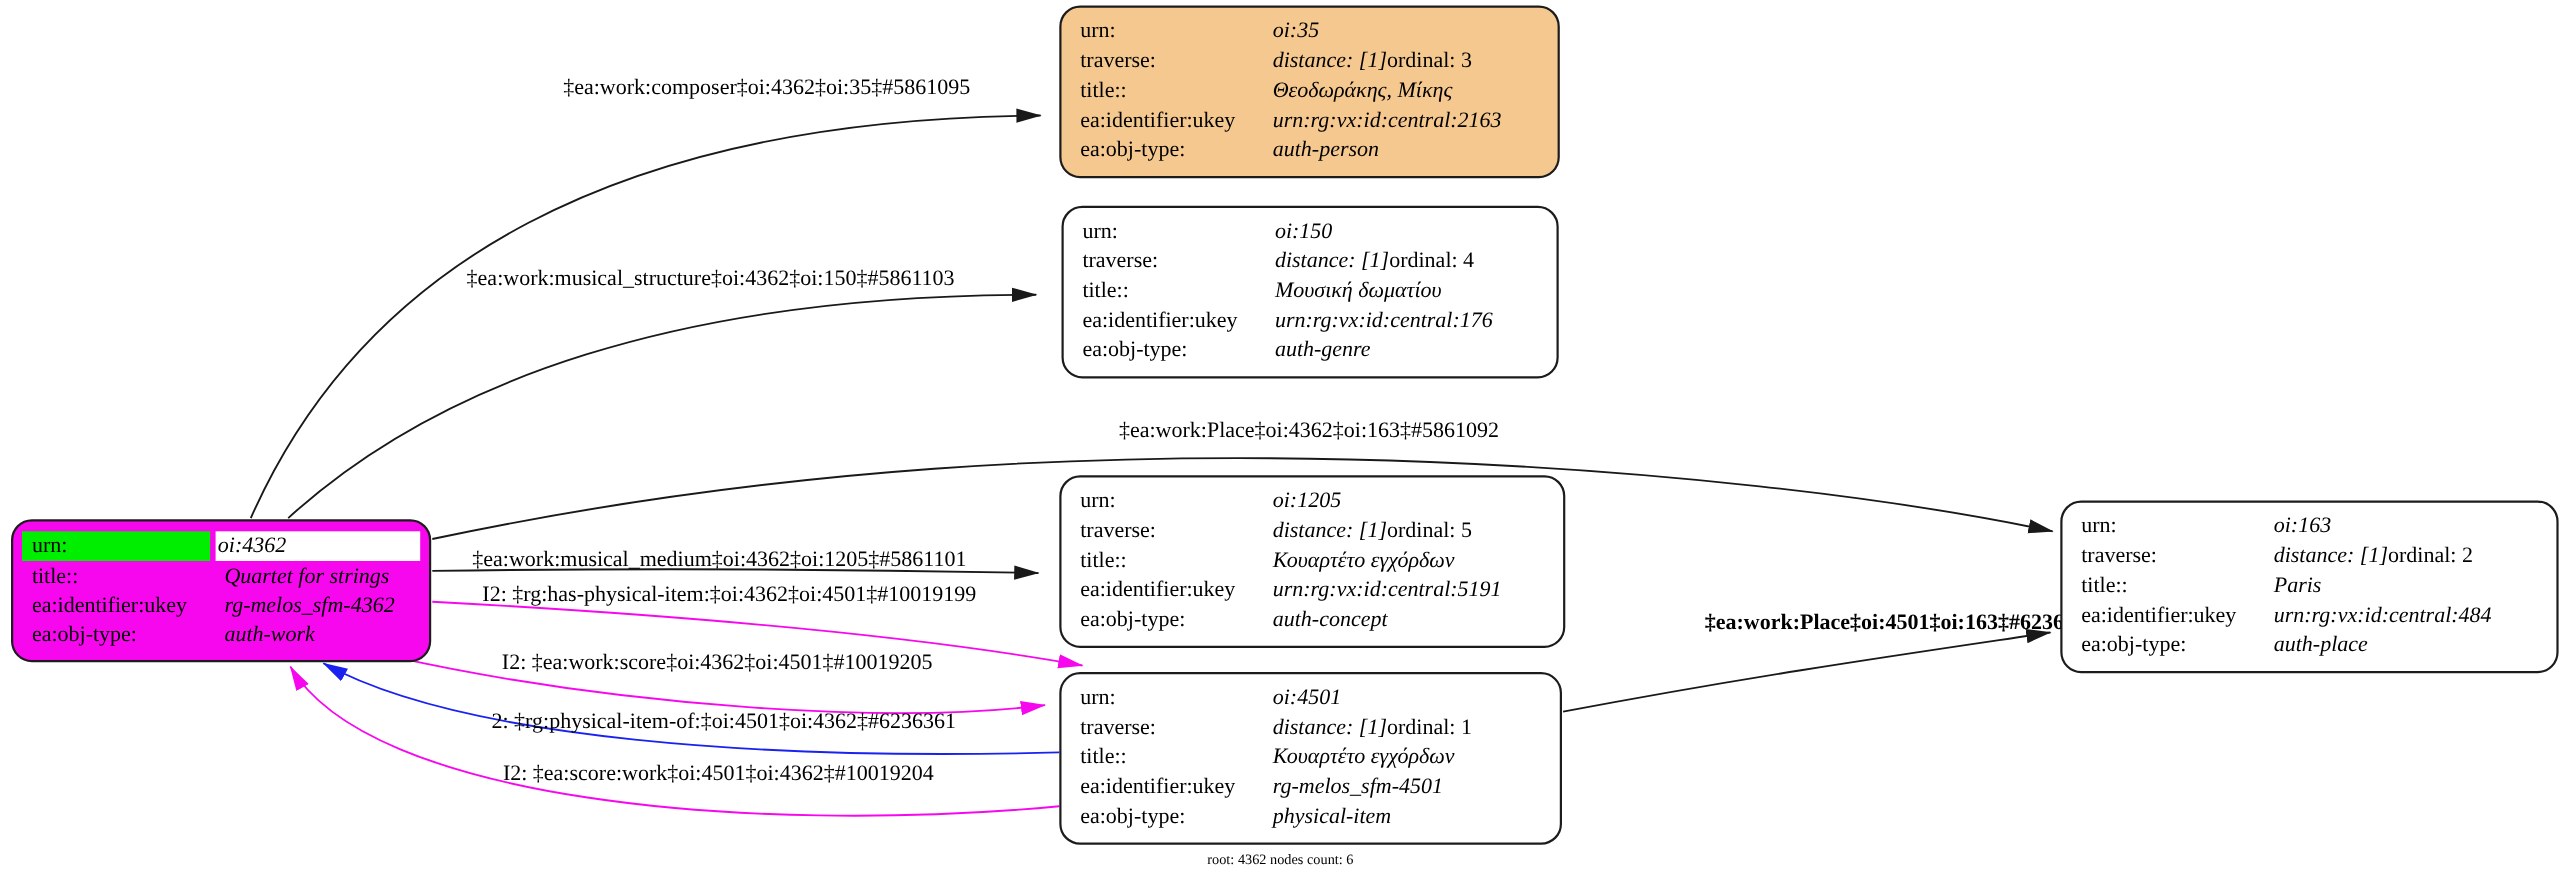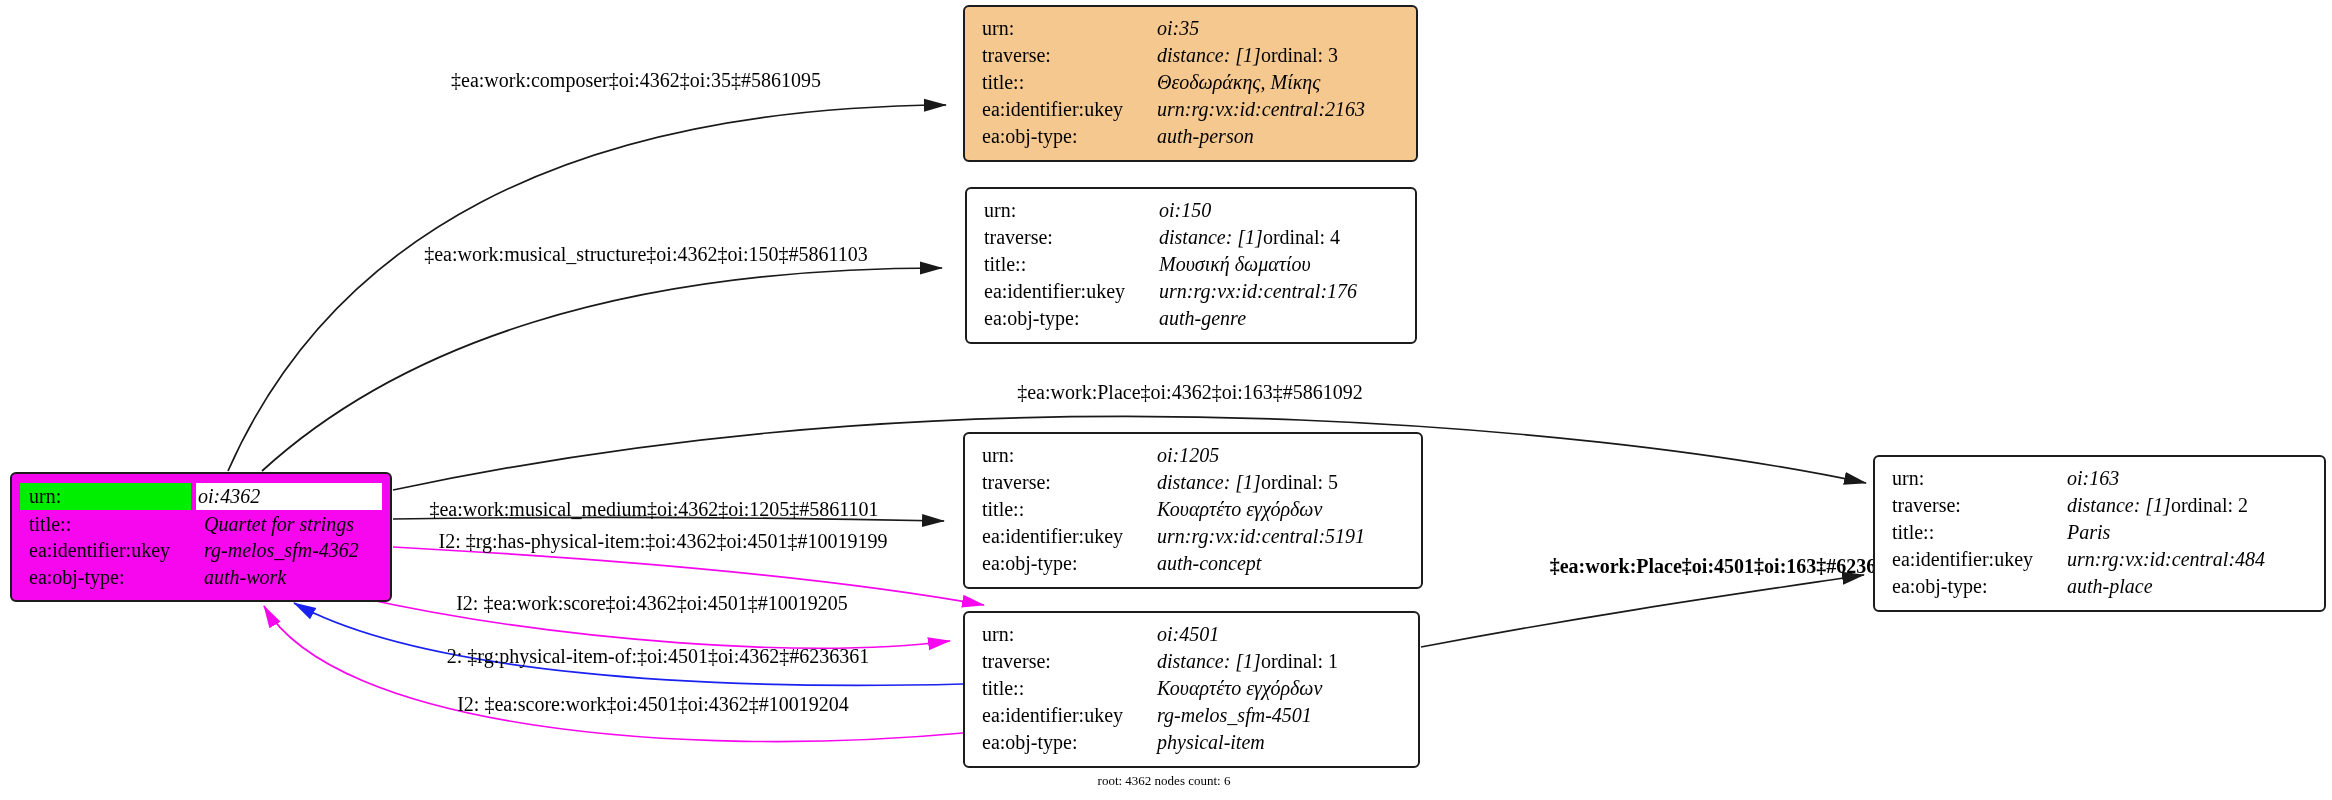--- a/index.html
+++ b/index.html
@@ -9,21 +9,21 @@
     background:#ffffff;
     font-family:"Liberation Serif", serif;
     color:#000;
     overflow:hidden;
   }
   #edges{position:absolute;left:0;top:0;width:2332px;height:800px;}
   .node{
     position:absolute;
     background:#fff;
     border:2px solid #1c1c1c;
-    border-radius:6px;
+    border-radius:19px;
     padding:8px 0 10px 0;
     box-sizing:border-box;
     font-size:20px;
   }
   .row{display:flex;align-items:baseline;line-height:27px;padding:0 17px;white-space:nowrap;}
   .row .k{width:175px;flex:none;}
   .row .v{flex:none;font-style:italic;}
   .row .v2{flex:none;}
   .node-root .row{line-height:26.5px;padding:0 17px;}
   .node-root .row.gr{padding:1px 0;margin:0 8px;column-gap:5px;}
@@ -64,21 +64,21 @@
     <path d="M 262,471 C 400,345 620,268 942,268" fill="none" stroke-width="1.7" marker-end="url(#mk-black)" stroke="#191919"></path>
     <path d="M 393,490 C 700,425 1000,408 1300,420 C 1500,428 1710,450 1866,483" fill="none" stroke-width="1.7" marker-end="url(#mk-black)" stroke="#191919"></path>
     <path d="M 393,519 C 600,516 800,518 944,521" fill="none" stroke-width="1.7" marker-end="url(#mk-black)" stroke="#191919"></path>
     <path d="M 393,547 C 560,556 800,572 984,605" fill="none" stroke-width="1.7" marker-end="url(#mk-magenta)" stroke="#f707ee"></path>
     <path d="M 357,597 C 560,642 810,659 950,641" fill="none" stroke-width="1.7" marker-end="url(#mk-magenta)" stroke="#f707ee"></path>
     <path d="M 963,684 C 700,691 420,673 294,603" fill="none" stroke-width="1.7" marker-end="url(#mk-blue)" stroke="#1a22f0"></path>
     <path d="M 963,733 C 680,759 335,728 264,606" fill="none" stroke-width="1.7" marker-end="url(#mk-magenta)" stroke="#f707ee"></path>
     <path d="M 1421,647 C 1600,613 1750,592 1864,575" fill="none" stroke-width="1.7" marker-end="url(#mk-black)" stroke="#191919"></path>
   </svg>
 
-  <div class="elabel" style="left:636px;top:80px;">‡ea:work:composer‡oi:4362‡oi:35‡#5861095</div>
+  <div class="elabel" style="left:697px;top:80px;">‡ea:work:composer‡oi:4362‡oi:35‡#5861095</div>
   <div class="elabel" style="left:646px;top:254px;">‡ea:work:musical_structure‡oi:4362‡oi:150‡#5861103</div>
   <div class="elabel" style="left:1190px;top:392px;">‡ea:work:Place‡oi:4362‡oi:163‡#5861092</div>
   <div class="elabel" style="left:654px;top:509px;">‡ea:work:musical_medium‡oi:4362‡oi:1205‡#5861101</div>
   <div class="elabel" style="left:663px;top:541px;">I2: ‡rg:has-physical-item:‡oi:4362‡oi:4501‡#10019199</div>
   <div class="elabel" style="left:652px;top:603px;">I2: ‡ea:work:score‡oi:4362‡oi:4501‡#10019205</div>
   <div class="elabel" style="left:658px;top:656px;">2: ‡rg:physical-item-of:‡oi:4501‡oi:4362‡#6236361</div>
   <div class="elabel" style="left:653px;top:704px;">I2: ‡ea:score:work‡oi:4501‡oi:4362‡#10019204</div>
   <div class="elabel" style="left:1728px;top:566px;font-weight:bold;">‡ea:work:Place‡oi:4501‡oi:163‡#6236369</div>
 
   <div class="node node-root" style="left: 10px; top: 472px; width: 382px; background: rgb(247, 7, 238);">

